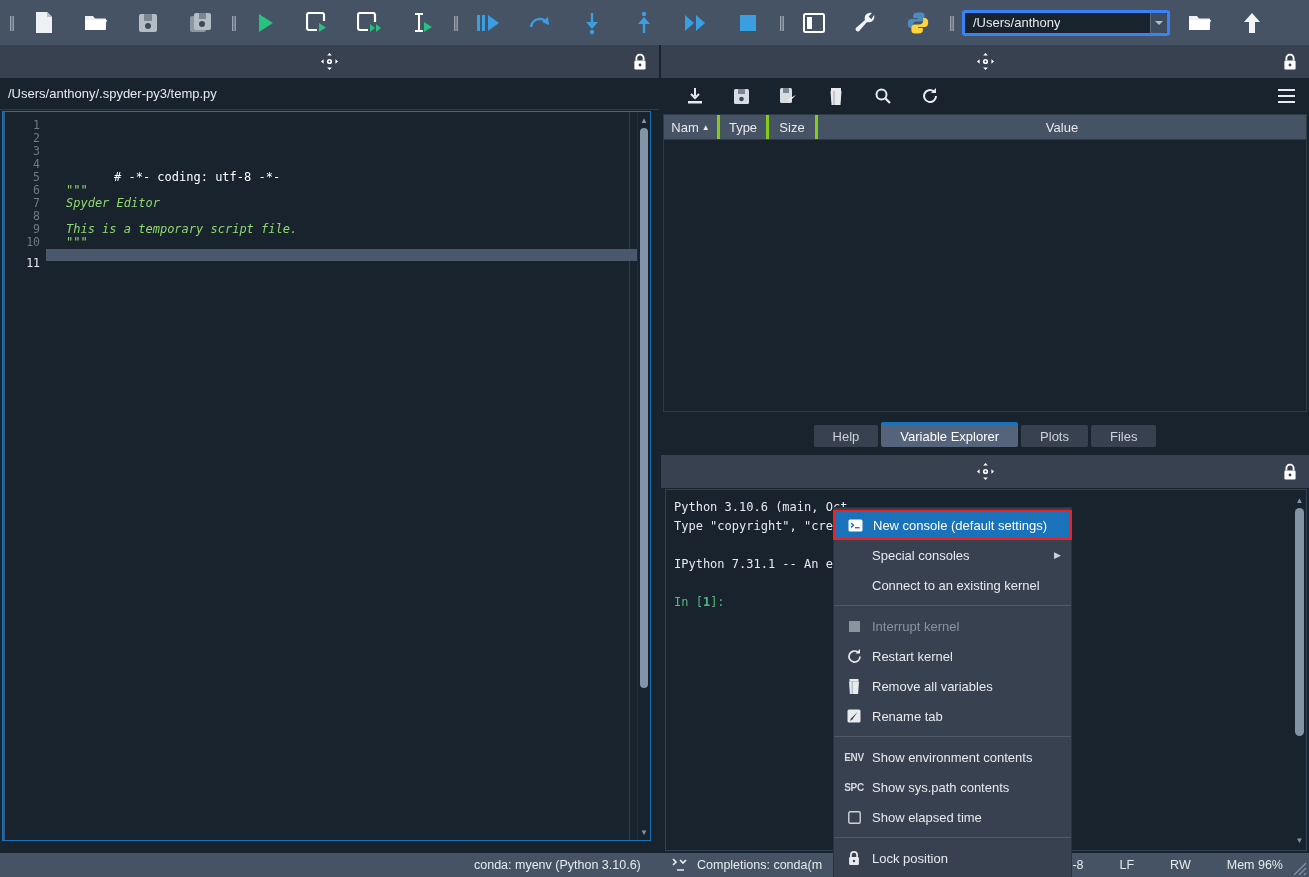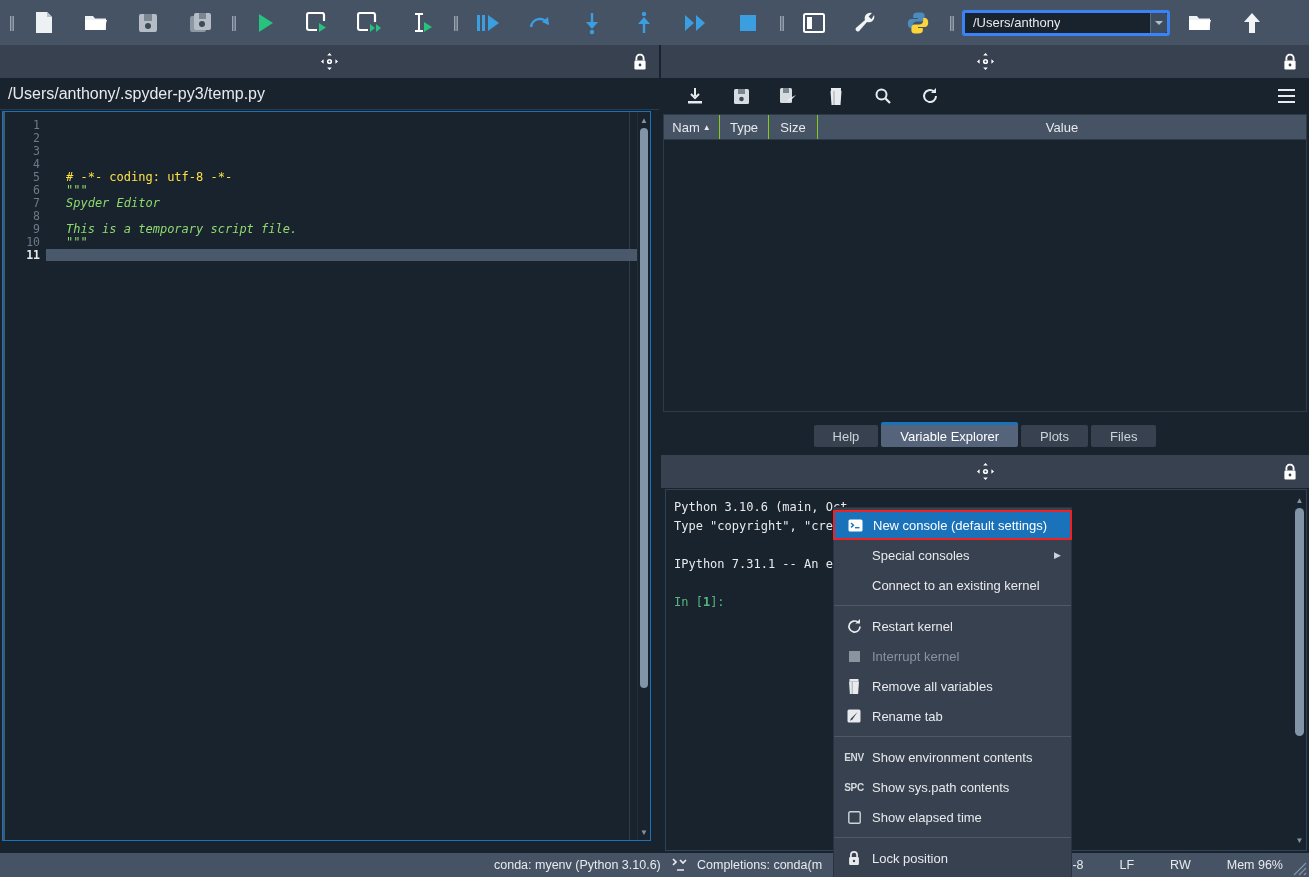--- a/index.html
+++ b/index.html
@@ -61,21 +61,21 @@
 
   
   #editor-pane {
     position:absolute; left:0; top:45px; width:660px; height:808px;
     background:#19232d;
     border-right:1px solid #19232d;
   }
   #editor-path {
     height:32px; background:#19232d;
     display:flex; align-items:center;
-    padding-left:8px; font-size:16px; color:#e8eaed;
+    padding-left:8px; font-size:13px; color:#e8eaed;
     border-bottom:1px solid #2d3a47;
   }
   #editor-tabbar {
     height:33px; background:#19232d;
     display:flex; align-items:flex-end; position:relative;
   }
   #editor-tabbar .browse-icon { width:38px; height:33px; display:flex; align-items:center; justify-content:center; }
   .tab {
     height:27px; background:#455364;
     display:flex; align-items:center; gap:7px;
@@ -97,29 +97,29 @@
   }
   #gutter {
     width:43px; flex:0 0 auto; background:#19232d;
     padding-top:7px; text-align:right;
     font-family:"DejaVu Sans Mono", monospace; font-size:11.5px;
     color:#6d7a87; line-height:13px;
     border-left:2px solid #3c5a73;
     position:relative;
   }
   #gutter div { padding-right:6px; height:13px; }
-  #gutter div.cur { color:#e8eaed; font-weight:bold; }
+  #gutter div.cur { color:#e8eaed; font-weight:normal;margin-top:8px; }
   #codetext {
     flex:1 1 auto; position:relative;
     padding-top:7px; padding-left:20px;
     font-family:"DejaVu Sans Mono", monospace; font-size:12px;
     line-height:13px; white-space:pre;
   }
   #codetext .ln { height:13px; }
-  .c-comment { color:#fde047; }
+  .c-comment { color:#ffffff;margin-left:48px; }
   .c-string { color:#8fd96f; font-style:italic; }
   .c-plain { color:#e8eaed; }
   #cursor-line {
     position:absolute; left:0; right:0; top:137px; height:12px;
     background:#49596b;
   }
   #edge-line { position:absolute; left:583px; top:0; bottom:0; width:1px; background:#2e3b48; }
 
   #ed-scroll {
     width:13px; flex:0 0 auto; background:#19232d;
@@ -145,21 +145,21 @@
   }
   #var-toolbar .vb { width:47px; height:36px; display:flex; align-items:center; justify-content:center; }
   #var-toolbar .ham { position:absolute; right:14px; top:11px; }
   #var-table-head {
     display:flex; height:26px; margin:0 2px;
     border:1px solid #2d3a47;
   }
   .vcol {
     background:#455364; color:#e8eaed;
     font-size:13px; display:flex; align-items:center; justify-content:center;
-    border-right:1px solid #84cc16;
+    border-right:3px solid #84cc16;
   }
   #var-body {
     margin:0 2px; height:272px;
     background:#19232d; border:1px solid #2d3a47; border-top:none;
   }
   #var-tabs {
     position:absolute; bottom:2px; left:0; right:0;
     display:flex; justify-content:center; align-items:flex-end; gap:3px;
     height:26px;
   }
@@ -227,21 +227,21 @@
   .env-glyph { font-size:10px; font-weight:bold; letter-spacing:-.3px; color:#d4d9de; }
 
   
   #statusbar {
     position:absolute; left:0; bottom:0; width:1309px; height:24px;
     background:#455364;
     display:flex; align-items:center;
     font-size:12.5px; color:#e8eaed;
   }
   #statusbar .sg { display:flex; align-items:center; gap:7px; }
-  #sb-left { position:absolute; left:494px;justify-content:flex-end; }
+  #sb-left { position:absolute; left:474px;justify-content:flex-end; }
   #sb-mid { position:absolute; left:672px; display:flex; align-items:center; gap:9px; }
   #sb-right { position:absolute; right:26px; display:flex; align-items:center; gap:36px; }
   #grip { position:absolute; right:2px; bottom:1px; width:14px; height:14px; }
 </style>
 </head>
 <body>
 
 <div id="toolbar">
   <div class="tb-sep"></div>
 
@@ -669,36 +669,36 @@
     <div class="mi">
       <span class="mi-ico"></span>
       <span>Special consoles</span>
       <span class="submenu-arrow">▶</span>
     </div>
     <div class="mi">
       <span class="mi-ico"></span>
       <span>Connect to an existing kernel</span>
     </div>
     <div class="msep"></div>
+    <div class="mi disabled">
+      <span class="mi-ico">
+        <svg width="11" height="11" viewBox="0 0 11 11">
+          <rect width="11" height="11" fill="#8a949f"></rect>
+        </svg>
+      </span>
+      <span>Interrupt kernel</span>
+    </div>
     <div class="mi">
       <span class="mi-ico">
         <svg width="15" height="15" viewBox="0 0 15 15">
           <path d="M13 7.5a5.5 5.5 0 1 1-2.1-4.3" stroke="#e8eaed" stroke-width="1.7" fill="none"></path>
           <path d="M13 0v4.6h-4.6z" fill="#e8eaed"></path>
         </svg>
       </span>
       <span>Restart kernel</span>
-    </div>
-    <div class="mi disabled">
-      <span class="mi-ico">
-        <svg width="11" height="11" viewBox="0 0 11 11">
-          <rect width="11" height="11" fill="#8a949f"></rect>
-        </svg>
-      </span>
-      <span>Interrupt kernel</span>
     </div>
     <div class="mi">
       <span class="mi-ico">
         <svg width="12" height="15" viewBox="0 0 12 15">
           <rect x="1.5" y="0" width="9" height="2.6" fill="#e8eaed"></rect>
           <path d="M1 2.6h10l-0.9 12.4h-8.2z" fill="#e8eaed"></path>
           <path d="M4.2 2.6v12.4" stroke="#9aa5b1" stroke-width="0.9"></path>
         </svg>
       </span>
       <span>Remove all variables</span>

